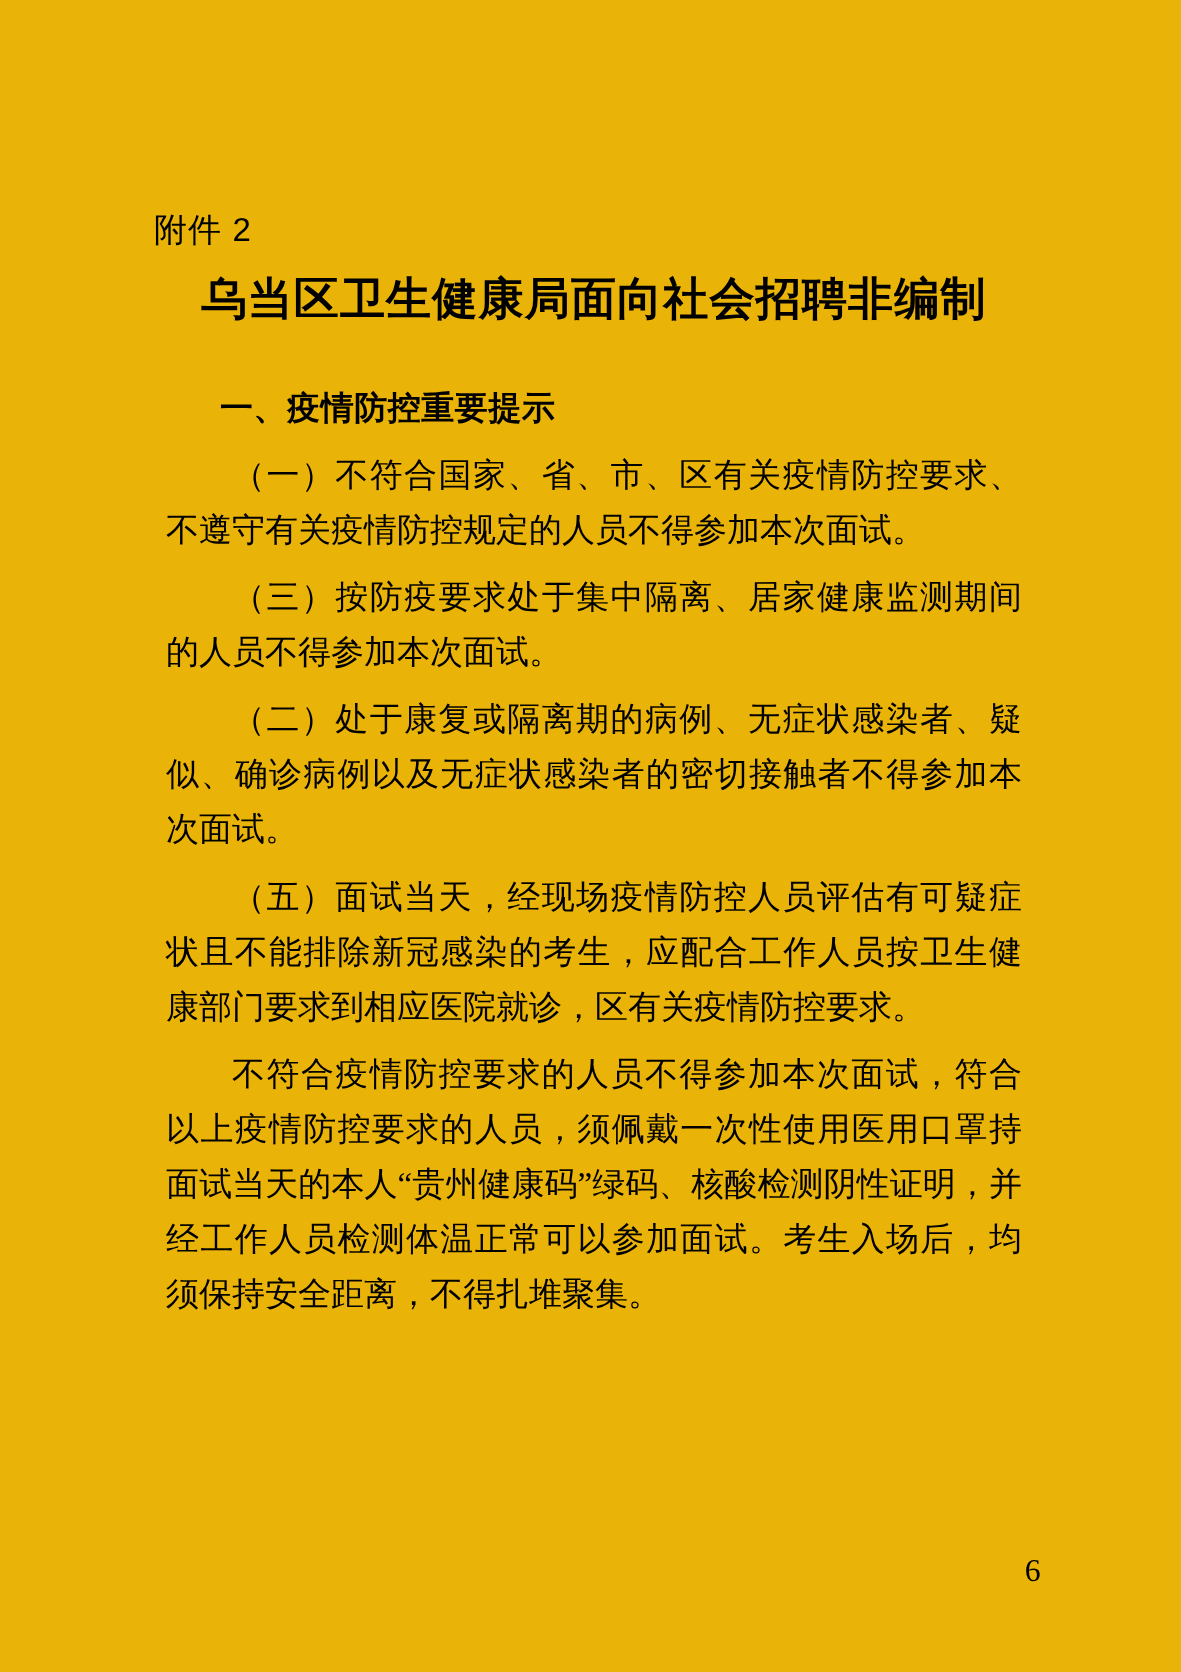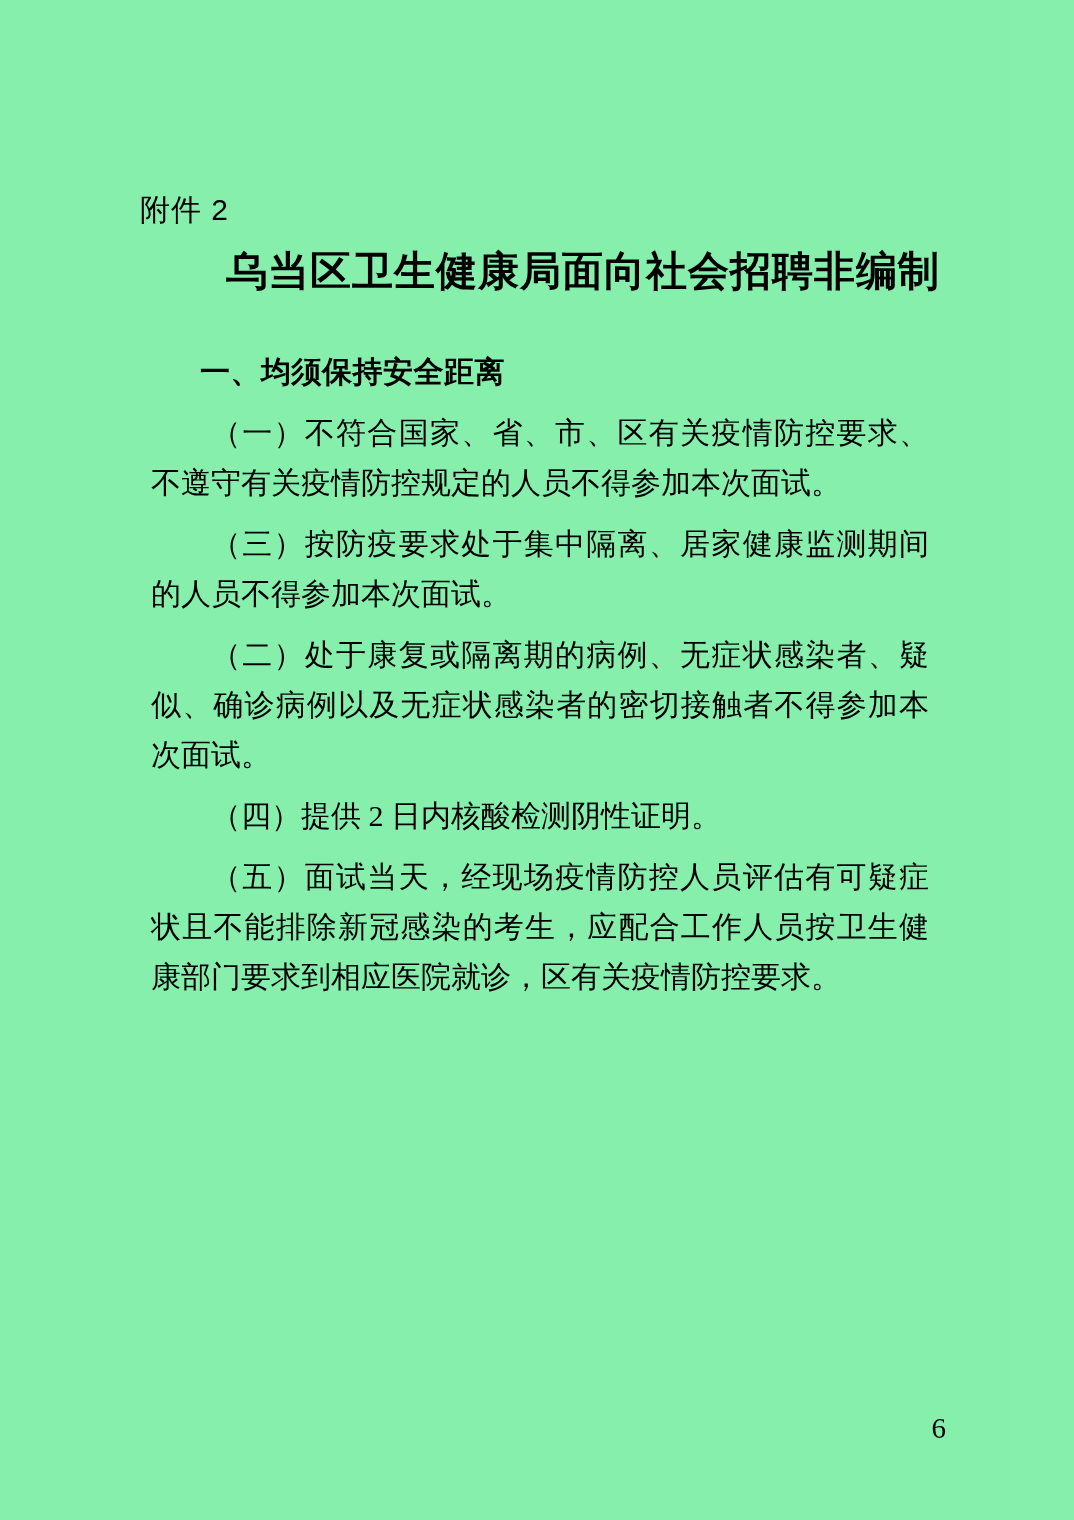--- a/index.html
+++ b/index.html
@@ -5,21 +5,21 @@
   html, body {
     margin: 0;
     padding: 0;
     background: #e8e8e8;
   }
   .page {
     position: relative;
     width: 1074px;
     height: 1520px;
     margin: 0 auto;
-    background: #86efac;
+    background: #eab308;
     color: #000000;
     font-family: "Liberation Serif", serif;
     overflow: hidden;
   }
   .content {
     position: absolute;
     left: 140px;
     top: 192px;
     width: 800px;
   }
@@ -28,21 +28,21 @@
     font-size: 30px;
     line-height: 36px;
     text-align: left;
     letter-spacing: 1px;
   }
   .doc-title {
     margin-top: 16px;
     font-size: 41px;
     font-weight: bold;
     line-height: 55px;
-    text-align: right;
+    text-align: center;
     letter-spacing: 1px;
   }
   .doc-body {
     margin-top: 48px;
     font-size: 30px;
     line-height: 50px;
     text-align: justify;
     text-justify: inter-ideograph;
   }
   .section-heading {
@@ -73,31 +73,31 @@
   <div class="content">
 
     <div class="attachment-label">附件 2</div>
 
     <div class="doc-title">
       <div>乌当区卫生健康局面向社会招聘非编制</div>
     </div>
 
     <div class="doc-body">
 
-      <div class="section-heading">一、均须保持安全距离</div>
+      <div class="section-heading">一、疫情防控重要提示</div>
 
       <p>（一）不符合国家、省、市、区有关疫情防控要求、不遵守有关疫情防控规定的人员不得参加本次面试。</p>
 
       <p>（三）按防疫要求处于集中隔离、居家健康监测期间的人员不得参加本次面试。</p>
 
       <p>（二）处于康复或隔离期的病例、无症状感染者、疑似、确诊病例以及无症状感染者的密切接触者不得参加本次面试。</p>
 
-      <p>（四）提供 2 日内核酸检测阴性证明。</p>
 
       <p>（五）面试当天，经现场疫情防控人员评估有可疑症状且不能排除新冠感染的考生，应配合工作人员按卫生健康部门要求到相应医院就诊，区有关疫情防控要求。</p>
 
 
+      <p>不符合疫情防控要求的人员不得参加本次面试，符合以上疫情防控要求的人员，须佩戴一次性使用医用口罩持面试当天的本人“贵州健康码”绿码、核酸检测阴性证明，并经工作人员检测体温正常可以参加面试。考生入场后，均须保持安全距离，不得扎堆聚集。</p>
 
     </div>
   </div>
 
   <div class="page-number">6</div>
 </div>
 
 </body></html>

